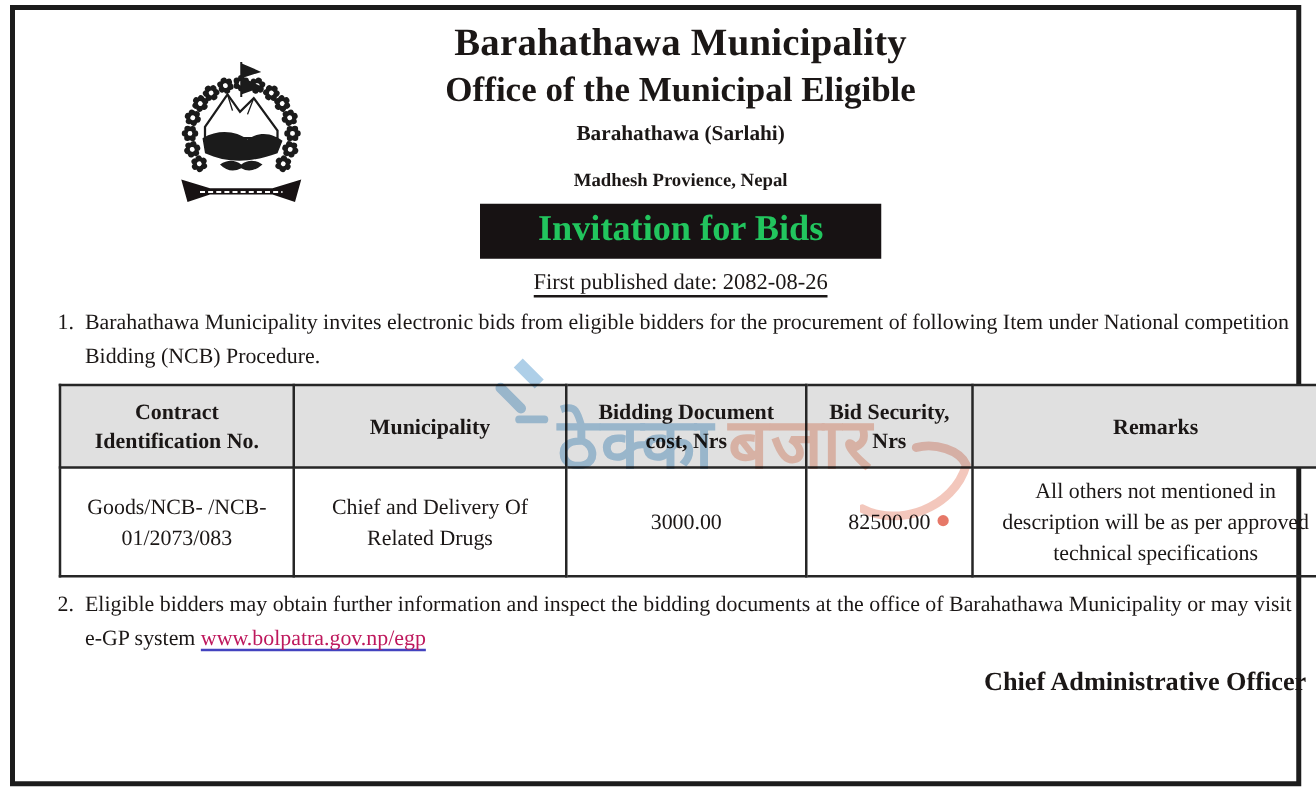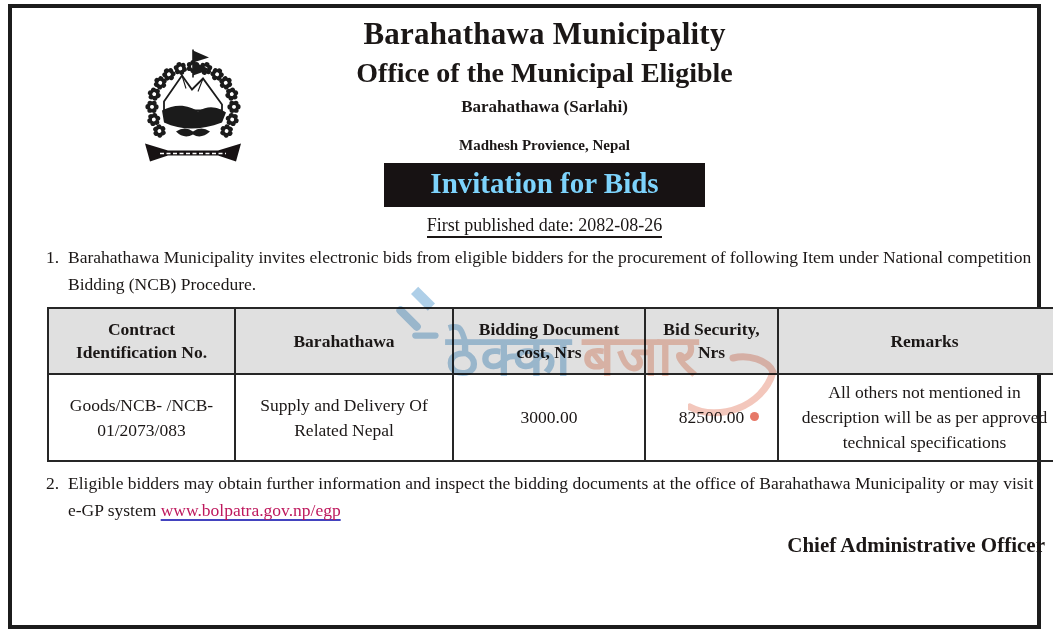--- a/index.html
+++ b/index.html
@@ -14,21 +14,21 @@
   }
   .content{position:relative;width:100%;height:100%;padding-left:20px;}
 
   
   .header{text-align:center;padding-top:9px;}
   .org-name{font-size:31px;font-weight:bold;line-height:1.1;letter-spacing:.2px;}
   .office{font-size:28px;font-weight:bold;line-height:1.25;margin-top:4px;}
   .location{font-size:17px;font-weight:bold;margin-top:7px;line-height:1.2;}
   .province{font-size:15px;font-weight:bold;margin-top:19px;line-height:1.2;}
   .banner{
-    display:inline-block;background:#171213;color:#7dd3fc;
+    display:inline-block;background:#171213;color:#22c55e;
     font-size:29px;font-weight:bold;line-height:1;
     padding:6px 46px 9px 46px;margin-top:9px;
   }
   .published{font-size:18px;font-weight:normal;margin-top:8px;}
   .published span{border-bottom:2px solid #1b1716;padding-bottom:1px;}
 
   
   .logo{position:absolute;left:126px;top:38px;width:110px;height:138px;}
 
   
@@ -154,30 +154,30 @@
       <colgroup>
         <col style="width:187px">
           <col style="width:218px">
           <col style="width:192px">
         <col style="width:133px">
           <col style="width:293px">
       </colgroup>
       <thead>
         <tr>
           <th>Contract Identification No.</th>
-          <th>Barahathawa</th>
+          <th>Municipality</th>
           <th>Bidding Document cost, Nrs</th>
           <th>Bid Security, Nrs</th>
           <th>Remarks</th>
         </tr>
       </thead>
       <tbody>
         <tr class="row-1">
           <td>Goods/NCB- /NCB-01/2073/083</td>
-          <td>Supply and Delivery Of Related Nepal</td>
+          <td>Chief and Delivery Of Related Drugs</td>
           <td>3000.00</td>
           <td>82500.00</td>
           <td>All others not mentioned in description will be as per approved technical specifications</td>
         </tr>
       </tbody>
     </table>
 
     <div class="para">
       <div class="num">2.</div>
       <div class="txt"><span>Eligible bidders may obtain further information and inspect the bidding documents at the office of Barahathawa Municipality or may visit e-GP system </span><a class="doc-link">www.bolpatra.gov.np/egp</a></div>

